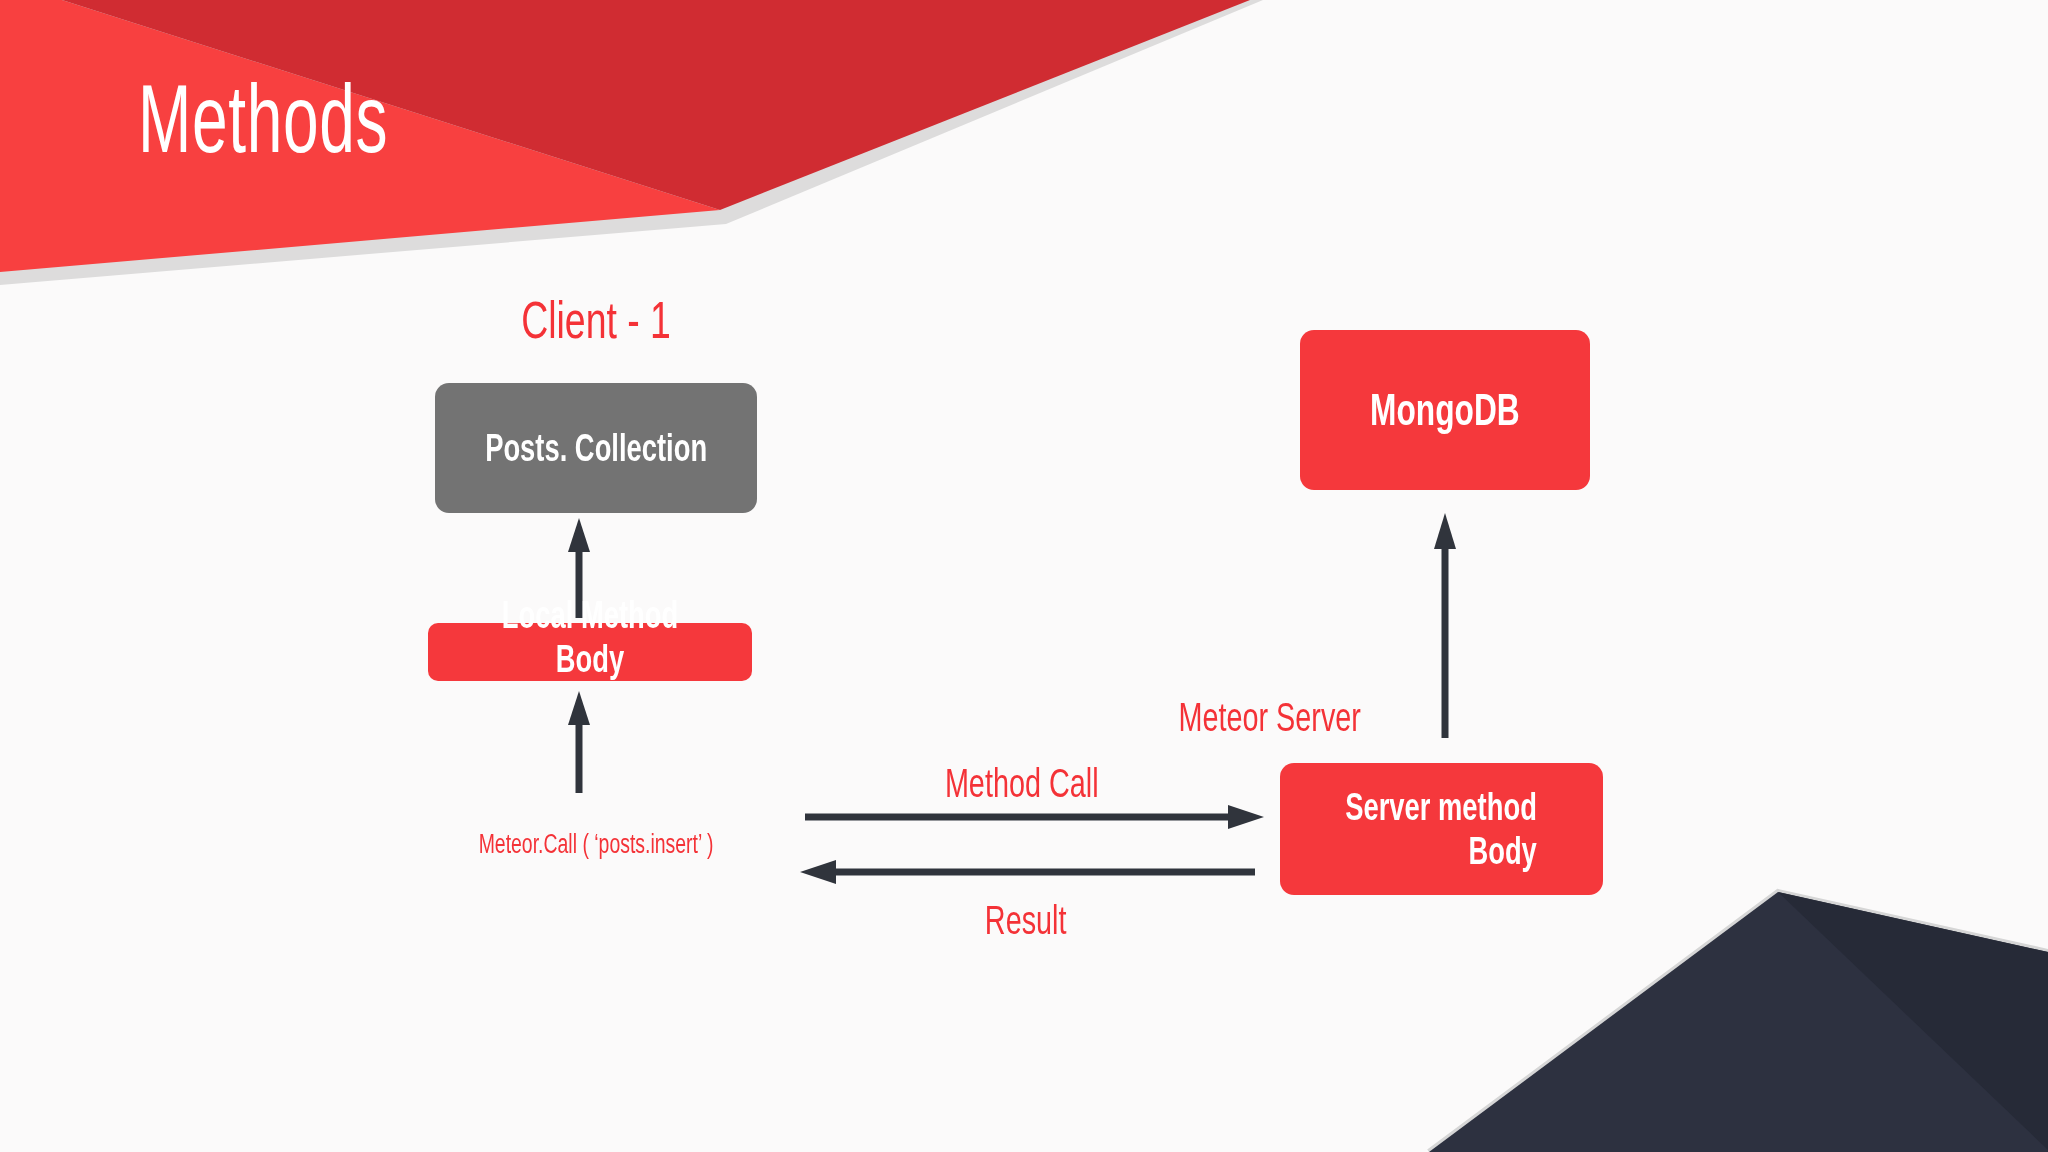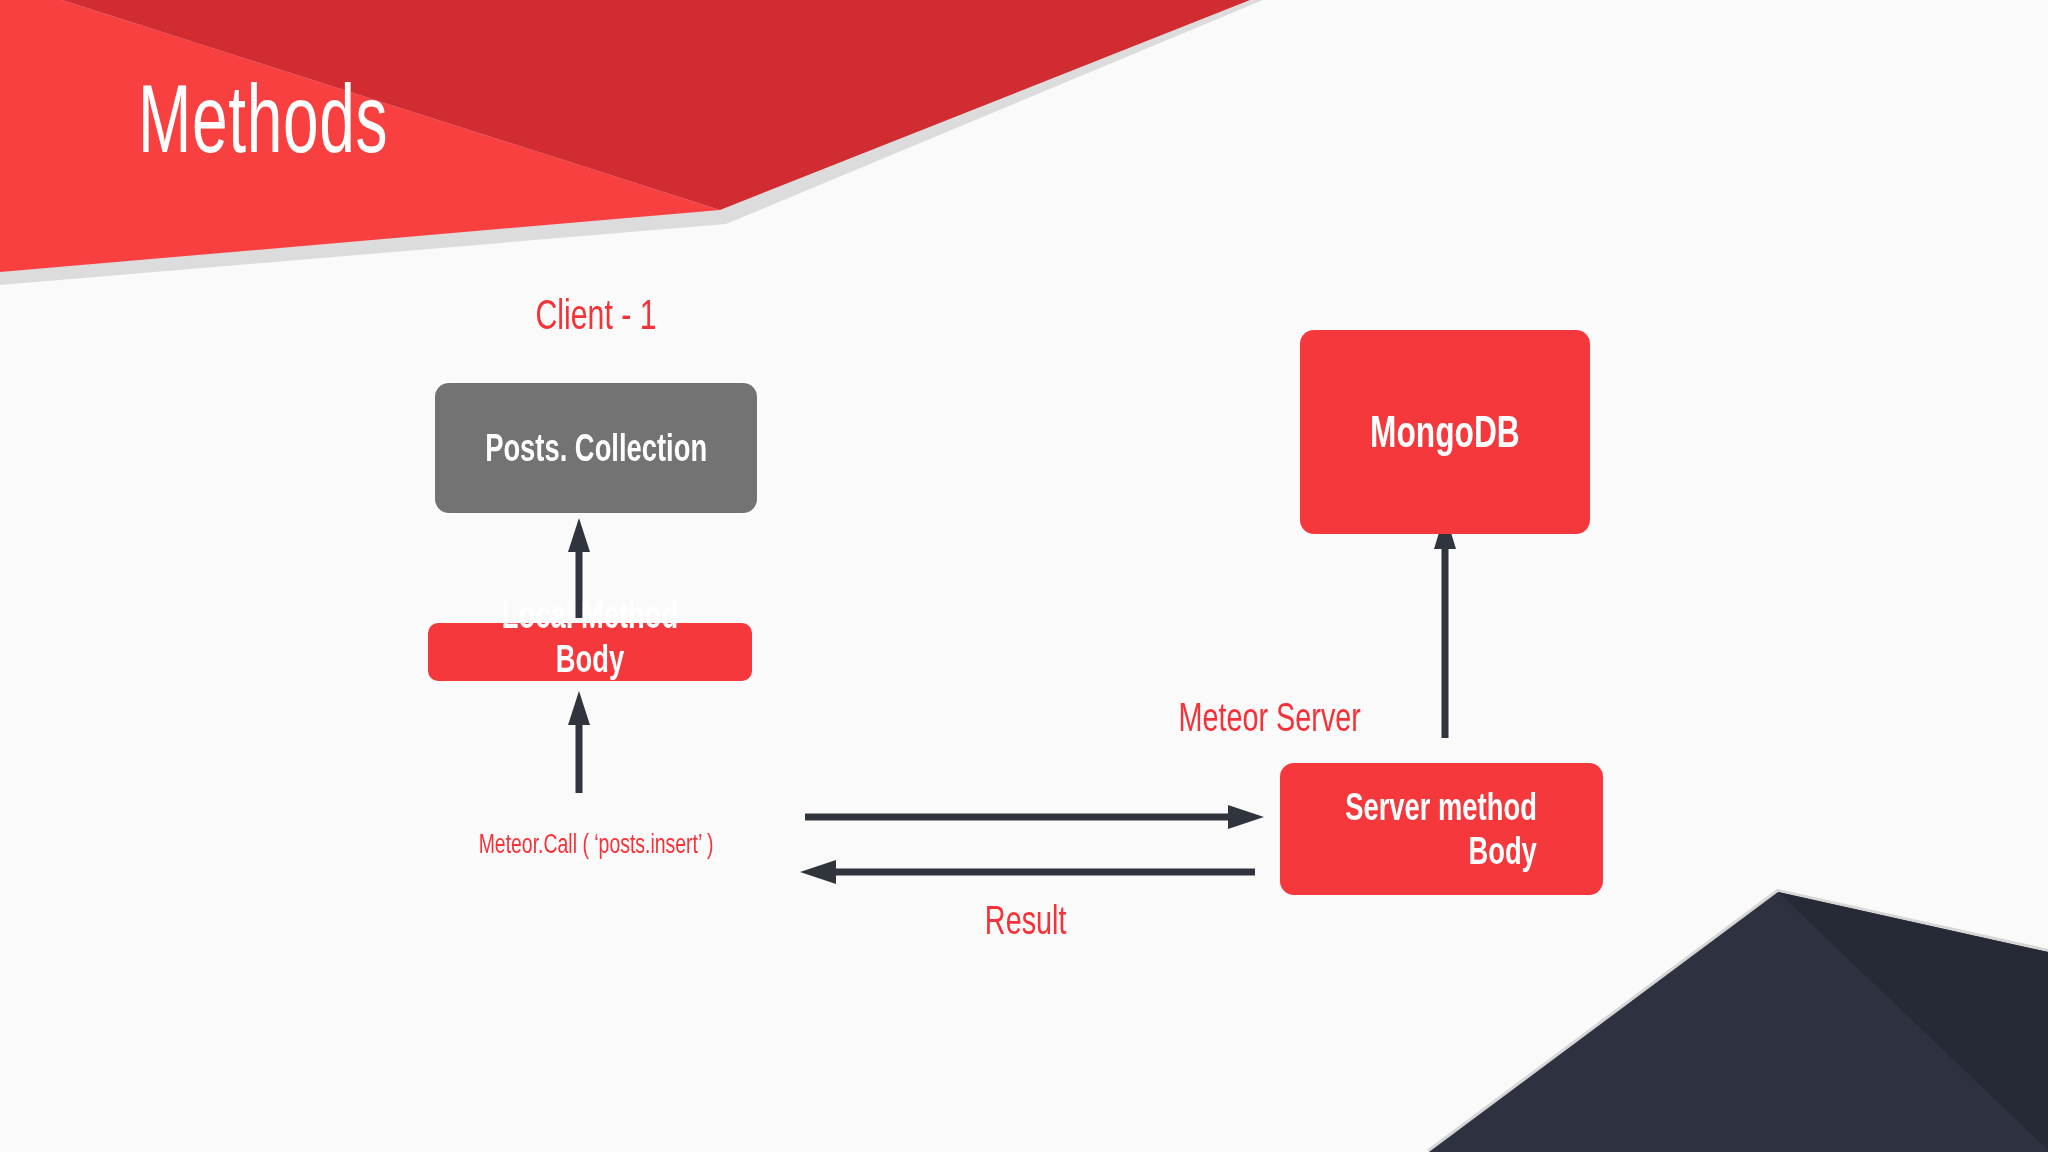--- a/index.html
+++ b/index.html
@@ -9,33 +9,33 @@
   .bg-svg { position:absolute; left:0; top:0; width:2048px; height:1152px; }
 
   .t { position:absolute; font-weight:normal; line-height:1; white-space:nowrap; }
   .cond { display:inline-block; transform:scaleX(0.72); transform-origin:50% 50%; }
   .cond-left { display:inline-block; transform:scaleX(0.66); transform-origin:0 50%; }
   .centered { text-align:center; }
 
   .slide-title { left:138px; top:70px; font-size:97px; color:#ffffff; letter-spacing:1px; }
 
   .red-label { font-size:40px; }
-  .client-label   { left:446px; top:294px; width:300px; font-size:42px; }
+  .client-label   { left:446px; top:294px; width:300px; font-size:52px; }
   .meteor-call    { left:396px; top:831px; width:400px; font-size:27px; }
   .method-call    { left:872px; top:763px; width:300px; }
   .result-label   { left:876px; top:900px; width:300px; }
   .meteor-server  { left:1120px; top:665px; width:300px;margin-top:32px; }
 
   .box { position:absolute; color:#ffffff; font-weight:bold;
          display:flex; align-items:center; justify-content:center;
          border-radius:14px; font-size:38px; line-height:44px; text-align:center; }
   .box-posts  { left:435px;  top:383px; width:322px; height:130px; }
   .box-local  { left:428px;  top:623px; width:324px; height:58px;  border-radius:10px; }
   .box-server { left:1280px; top:763px; width:323px; height:132px; }
-  .box-mongo  { left:1300px; top:330px; width:290px; height:204px; font-size:44px; }
+  .box-mongo  { left:1300px; top:330px; width:290px; height:160px; font-size:44px; }
   .pre { white-space:pre-line; }
 </style>
 </head>
 <body>
 
 <div class="slide">
 
   <svg class="bg-svg" viewBox="0 0 2048 1152">
 
     <rect x="0" y="0" width="2048" height="1152" fill="#fbfafa"></rect>
@@ -100,18 +100,21 @@
   </div>
 
   <div class="box box-mongo" style="background: rgb(245, 56, 60);">
     <span class="cond">MongoDB</span>
   </div>
 
   <div class="t meteor-call centered" style="color: rgb(244, 50, 55);">
     <span class="cond">Meteor.Call ( ‘posts.insert’ )</span>
   </div>
 
+  <div class="t red-label method-call centered" style="color: rgb(244, 50, 55);">
+    <span class="cond">Method Call</span>
+  </div>
 
   <div class="t red-label result-label centered" style="color: rgb(244, 50, 55);">
     <span class="cond">Result</span>
   </div>
 
 </div>
 
 </body></html>

